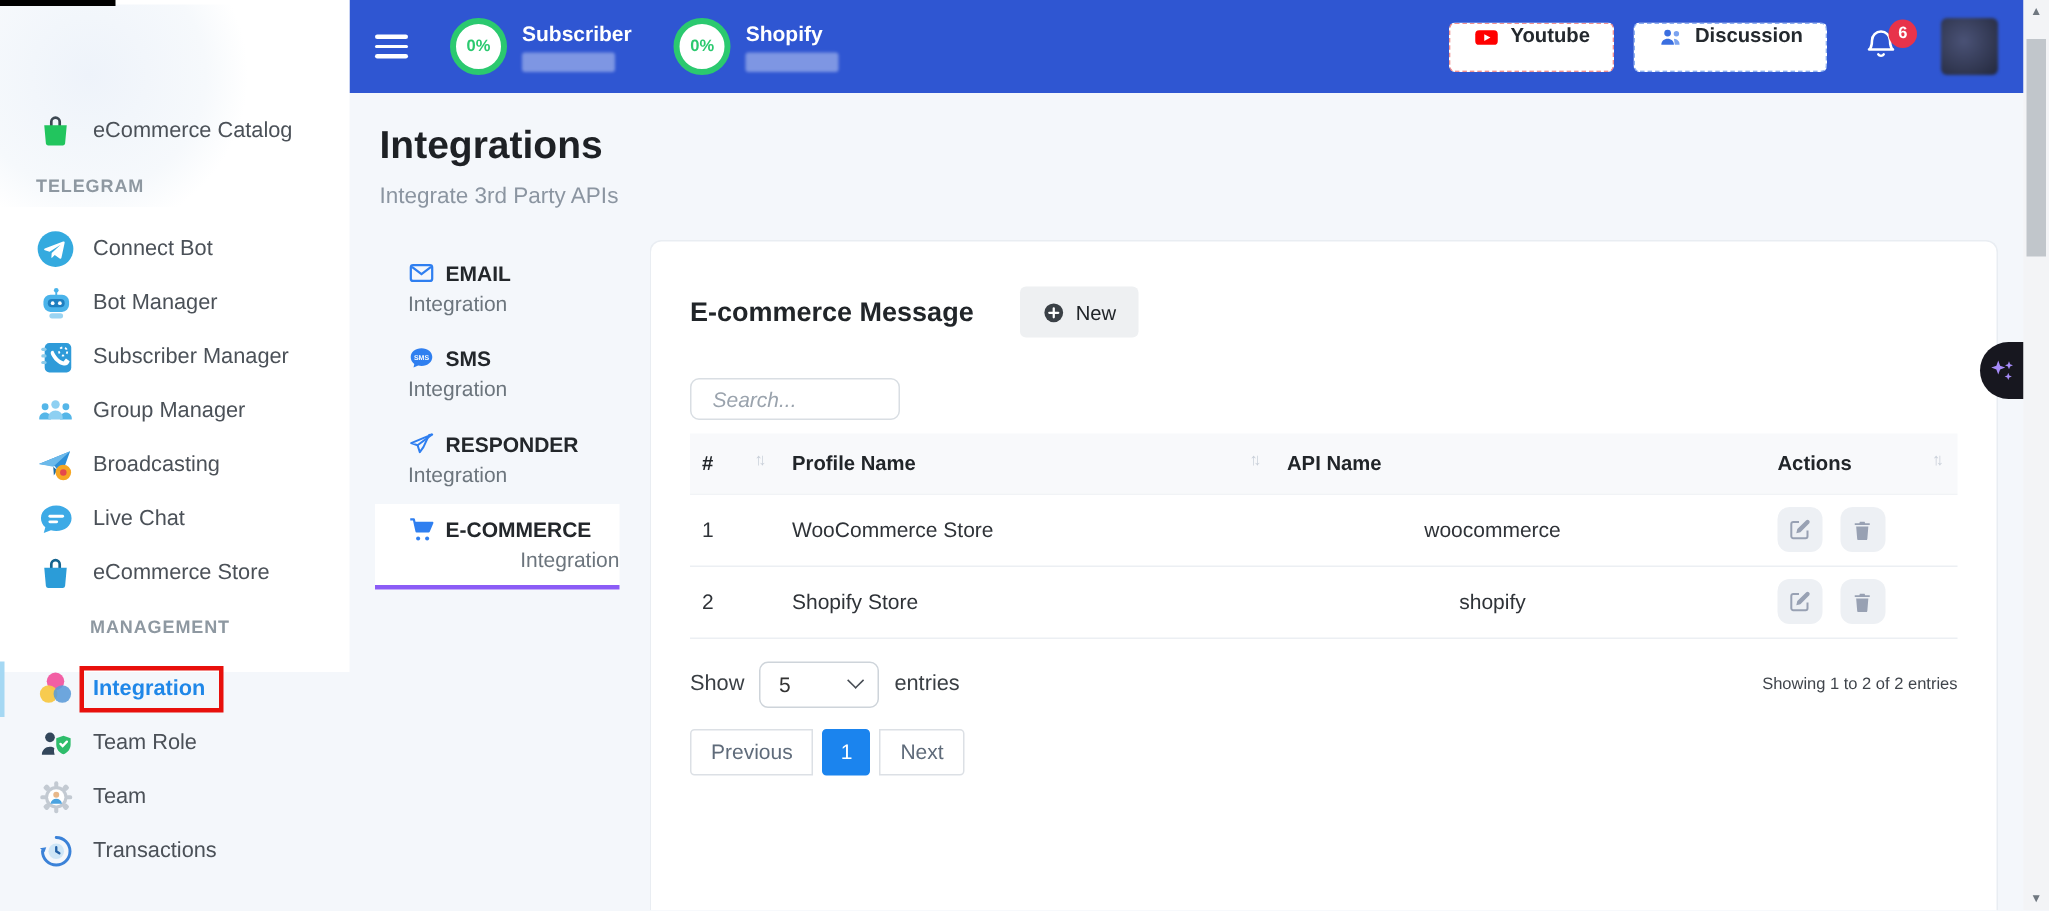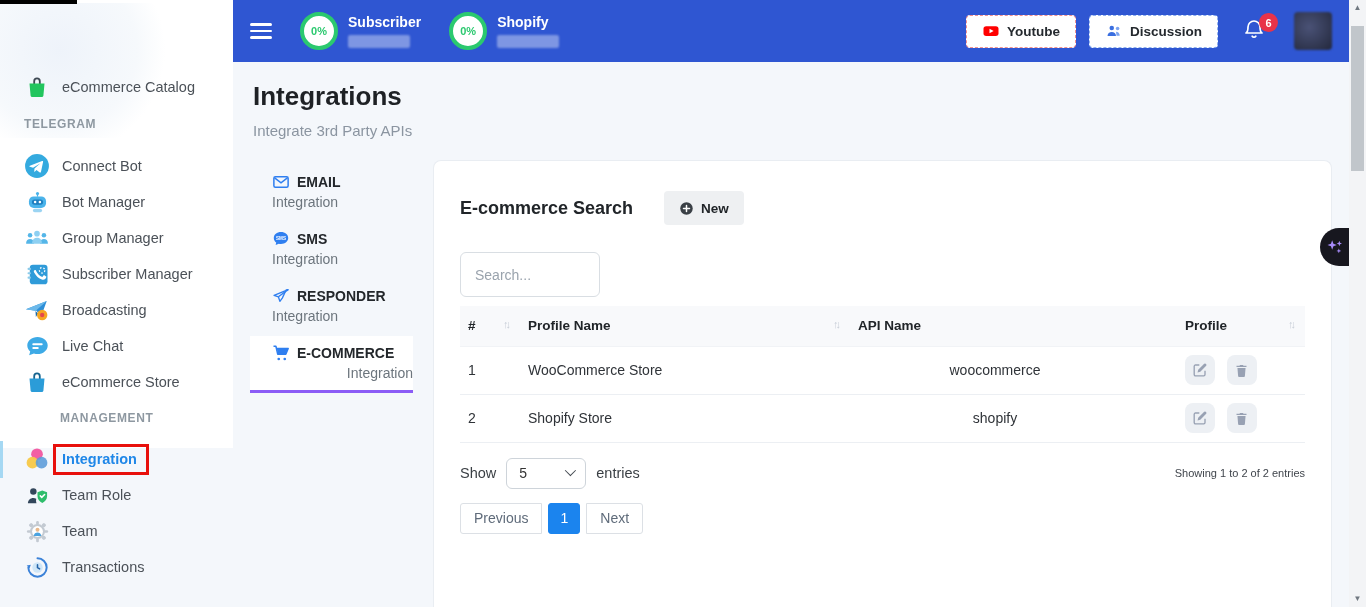--- a/index.html
+++ b/index.html
@@ -28,21 +28,21 @@
   .topbar { position:absolute; left:233px; top:0; width:1116px; height:62px; display:flex; align-items:center; }
   .hamburger { margin-left:17px; width:22px; cursor:pointer; }
   .hamburger div { height:2.5px; background:#fff; border-radius:2px; margin:4px 0; }
   .stat { display:flex; align-items:center; margin-left:28px; }
   .stat-circle { width:38px; height:38px; border-radius:50%; border:4px solid #2bc96f; background:#fff;
     display:flex; align-items:center; justify-content:center; font-size:11px; font-weight:bold; color:#2bc96f; }
   .stat-text { margin-left:10px; }
   .stat-label { color:#fff; font-weight:bold; font-size:14px; }
   .stat-blur { width:62px; height:13px; margin-top:5px; background:rgba(255,255,255,.38); border-radius:2px; filter:blur(1.2px); }
   .topbar-right { margin-left:auto; display:flex; align-items:center; }
-  .pill-btn { height:33px; background:#fff; border-radius:4px; display:flex; align-items:center; padding:0 15px;
+  .pill-btn { height:33px; background:#fff; border-radius:4px; display:flex; align-items:flex-start; padding:0 15px;
     font-size:13.5px; font-weight:bold; color:#24292e; cursor:pointer; }
   .pill-btn svg { margin-right:7px; }
   .btn-youtube { border:1.6px dashed #f09090; margin-right:13px; }
   .btn-discussion { border:1.6px dashed #8fb0ef; }
   .bell-wrap { position:relative; margin-left:24px; cursor:pointer; }
   .bell-badge { position:absolute; top:-4px; right:-12px; width:19px; height:19px; background:#e8334a; color:#fff;
     border-radius:50%; font-size:11px; font-weight:bold; display:flex; align-items:center; justify-content:center; }
   .avatar { width:38px; height:38px; margin:0 17px 0 28px; border-radius:4px;
     background: radial-gradient(circle at 40% 40%, #4a5276, #23283c); filter:blur(1px); cursor:pointer; }
 
@@ -57,24 +57,24 @@
   .subnav-item .row1 svg { flex:0 0 18px; }
   .subnav-name { margin-left:7px; font-size:14px; font-weight:bold; color:#23272b; }
   .subnav-sub { margin-top:3px; font-size:14px; color:#6c757d; }
   .subnav-item.active { background:#fff; border-bottom:3px solid #8b5cf6;text-align:right; }
 
   .card { position:absolute; left:200px; top:98px; width:899px; height:447px; background:#fff;
     border:1px solid #e9edf2; border-bottom:none; border-radius:8px 8px 0 0; padding:30px 26px 0 26px; }
   .card-head { display:flex; align-items:center; }
   .card-heading { font-size:18px; font-weight:bold; color:#212529; }
   .new-btn { margin-left:31px; height:34px; padding:0 15px; background:#eef0f2; border:none; border-radius:4px;
-    display:flex; align-items:center; font-size:13.5px; color:#212529; cursor:pointer;font-weight:bold; }
+    display:flex; align-items:center; font-size:13.5px; color:#212529; cursor:pointer; }
   .new-btn svg { margin-right:7px; }
-  .search-input { margin-top:27px; width:140px; height:45px; border:1px solid #d9dee3; border-radius:6px;
-    padding:0 14px; font-size:14px; color:#333; outline:none; font-family:inherit; display:block; }
+  .search-input { margin-top:27px; width:140px; height:28px; border:1px solid #d9dee3; border-radius:6px;
+    padding:0 14px; font-size:14px; color:#333; outline:none; font-family:inherit; display:block;font-style:italic; }
   .search-input::placeholder { color:#9aa3ad; }
 
   table.datatable { margin-top:9px; width:100%; border-collapse:collapse; }
   .datatable th { background:#f8f9fb; height:40px; font-size:13.5px; color:#212529; text-align:left;
     padding:0 8px; font-weight:bold; cursor:pointer; }
   .datatable td { height:48px; font-size:14px; color:#2f3338; padding:0 8px; border-bottom:1px solid #eceff3; }
   .datatable tr.body-row:first-child td { border-top:1px solid #f1f3f6; }
   .col-api { text-align:center; }
   .col-actions-h { padding-left:45px !important; }
   .sort::after { content:"↑↓"; float:right; color:#c8cfd8; font-size:11px; letter-spacing:-3px; padding-right:4px; }
@@ -142,45 +142,45 @@
             <rect x="6.6" y="9" width="10.8" height="5.2" rx="2.6" fill="#1e7fc0"></rect>
             <circle cx="9.7" cy="11.6" r="1.2" fill="#fff"></circle>
             <circle cx="14.3" cy="11.6" r="1.2" fill="#fff"></circle>
             <rect x="7.6" y="18" width="8.8" height="3.4" rx="1.7" fill="#9bd4f2"></rect>
           </svg>
       </span>
       <span class="lbl">Bot Manager</span>
     </div>
     <div class="side-item">
       <span class="icn">
+        <svg width="25" height="25" viewBox="0 0 24 24">
+            <rect x="4.6" y="2.6" width="17" height="18.8" rx="3" fill="#2f9bd9"></rect>
+            <rect x="2.4" y="5.6" width="3.4" height="2" rx="1" fill="#8ccbea"></rect>
+            <rect x="2.4" y="9.8" width="3.4" height="2" rx="1" fill="#8ccbea"></rect>
+            <rect x="2.4" y="14" width="3.4" height="2" rx="1" fill="#8ccbea"></rect>
+            <path d="M10.2 7.6c1.6 3.6 3.6 5.6 6.4 6.8l1.6-2 2.4 1.8c-.6 2.2-2.2 3.2-4.4 2.6-3-.8-5.8-3.4-7.4-6.6-.8-1.6-.2-2.8 1.4-2.6z" fill="#fff"></path>
+            <circle cx="16.4" cy="8" r="2.6" fill="none" stroke="#fff" stroke-width="1.2" stroke-dasharray="1.5 1.8"></circle>
+          </svg>
+      </span>
+      <span class="lbl">Subscriber Manager</span>
+    </div>
+    <div class="side-item">
+      <span class="icn">
         <svg width="26" height="26" viewBox="0 0 24 24">
             <g fill="#55b6e8">
               <circle cx="5.6" cy="9.4" r="2.1"></circle>
               <circle cx="18.4" cy="9.4" r="2.1"></circle>
               <path d="M2 16.4c0-2 1.6-3.5 3.6-3.5s3.6 1.5 3.6 3.5v.8H2z"></path>
               <path d="M14.8 16.4c0-2 1.6-3.5 3.6-3.5S22 14.4 22 16.4v.8h-7.2z"></path>
             </g>
             <circle cx="12" cy="8" r="2.6" fill="#8ed0f2"></circle>
             <path d="M7.6 16c0-2.5 1.9-4.3 4.4-4.3s4.4 1.8 4.4 4.3v1.2H7.6z" fill="#8ed0f2"></path>
           </svg>
       </span>
       <span class="lbl">Group Manager</span>
-    </div>
-    <div class="side-item">
-      <span class="icn">
-        <svg width="25" height="25" viewBox="0 0 24 24">
-            <rect x="4.6" y="2.6" width="17" height="18.8" rx="3" fill="#2f9bd9"></rect>
-            <rect x="2.4" y="5.6" width="3.4" height="2" rx="1" fill="#8ccbea"></rect>
-            <rect x="2.4" y="9.8" width="3.4" height="2" rx="1" fill="#8ccbea"></rect>
-            <rect x="2.4" y="14" width="3.4" height="2" rx="1" fill="#8ccbea"></rect>
-            <path d="M10.2 7.6c1.6 3.6 3.6 5.6 6.4 6.8l1.6-2 2.4 1.8c-.6 2.2-2.2 3.2-4.4 2.6-3-.8-5.8-3.4-7.4-6.6-.8-1.6-.2-2.8 1.4-2.6z" fill="#fff"></path>
-            <circle cx="16.4" cy="8" r="2.6" fill="none" stroke="#fff" stroke-width="1.2" stroke-dasharray="1.5 1.8"></circle>
-          </svg>
-      </span>
-      <span class="lbl">Subscriber Manager</span>
     </div>
     <div class="side-item">
       <span class="icn">
         <svg width="26" height="26" viewBox="0 0 24 24">
             <path d="M1.8 11.4L21 3.6l-5.4 14.8-4-5.6-9.8-1.4z" fill="#2d8fd8"></path>
             <path d="M1.8 11.4L21 3.6 10.6 13l-8.8-1.6z" fill="#6cb9ea"></path>
             <path d="M10.6 13l.4 5.4 2-3.2z" fill="#1a6aa8"></path>
             <circle cx="16.8" cy="16.6" r="4.8" fill="#f6a623"></circle>
             <circle cx="16.8" cy="16.6" r="2" fill="#e5484d"></circle>
           </svg>
@@ -369,21 +369,21 @@
             <path d="M7.6 13.6h10.8L21.6 6H6.6z" fill="#2f7ff0"></path>
           </svg>
         <span class="subnav-name">E-COMMERCE</span>
       </div>
       <div class="subnav-sub">Integration</div>
     </div>
   </div>
 
   <div class="card">
     <div class="card-head">
-      <span class="card-heading">E-commerce Search</span>
+      <span class="card-heading">E-commerce Message</span>
       <button class="new-btn">
         <svg width="15" height="15" viewBox="0 0 24 24">
             <circle cx="12" cy="12" r="10" fill="#3a4046"></circle>
             <path d="M12 7.2v9.6M7.2 12h9.6" stroke="#fff" stroke-width="2.4" stroke-linecap="round"></path>
           </svg>
         <span>New</span>
       </button>
     </div>
 
     <input class="search-input" type="text" placeholder="Search..." style="">
@@ -393,21 +393,21 @@
           <col style="width:60px">
           <col style="width:330px">
           <col style="width:290px">
           <col>
         </colgroup>
       <thead>
         <tr>
           <th class="sort">#</th>
           <th class="sort">Profile Name</th>
           <th class="col-api">API Name</th>
-          <th class="sort col-actions-h">Profile</th>
+          <th class="sort col-actions-h">Actions</th>
         </tr>
       </thead>
       <tbody>
         <tr class="body-row">
           <td>1</td>
           <td>WooCommerce Store</td>
           <td class="col-api">woocommerce</td>
           <td class="actions-cell">
             <button class="act-btn">
               <svg width="16" height="16" viewBox="0 0 24 24">

